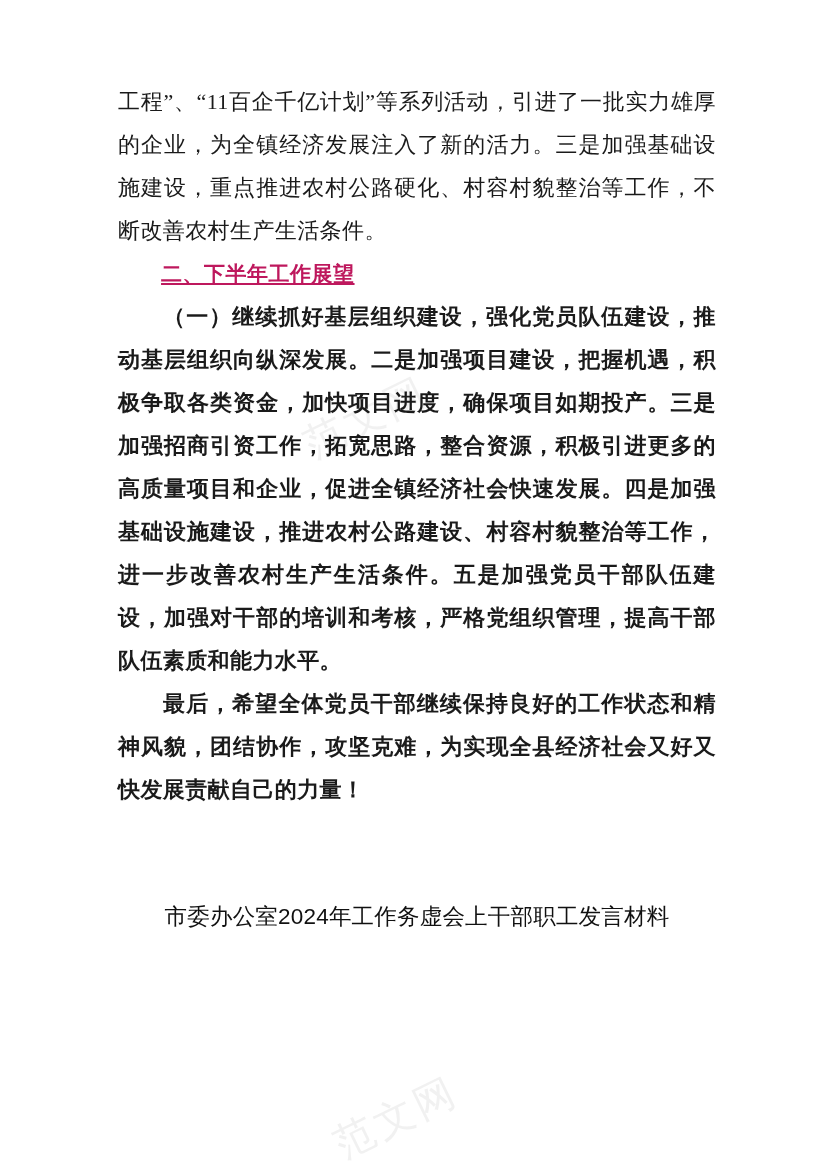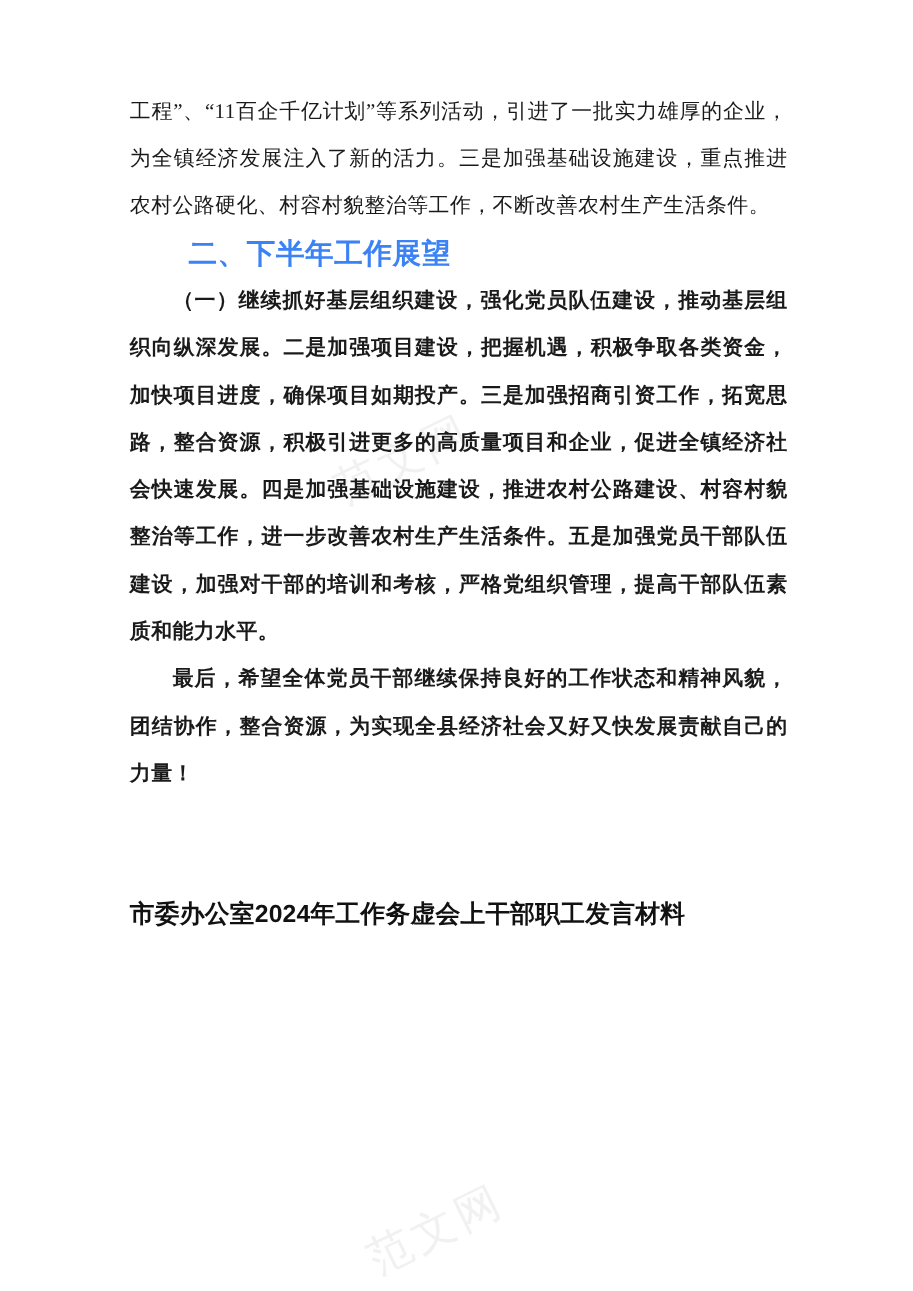--- a/index.html
+++ b/index.html
@@ -18,52 +18,53 @@
     overflow: hidden;
     box-sizing: border-box;
   }
   .content {
     position: absolute;
     left: 118px;
     top: 80px;
     width: 598px;
   }
   .para {
-    font-size: 19px;
+    font-size: 22px;
     line-height: 43px;
     color: #1a1a1a;
     text-align: justify;
     text-justify: inter-ideograph;
     letter-spacing: 0.4px;
     margin: 0;
     font-family: "Liberation Serif", "DejaVu Serif", serif;
   }
   .para.indent {
     text-indent: 2.05em;
     font-weight: bold;
   }
   .heading {
-    font-size: 26px;
+    font-size: 21px;
     line-height: 43px;
     font-weight: bold;
-    color: #3b82f6;
+    color: #be185d;
     margin: 0;
     text-indent: 2.05em;
     font-family: "Liberation Sans", "DejaVu Sans", sans-serif;
     letter-spacing: 0.5px;
+    text-decoration: underline;
   }
   .spacer-lg {
     height: 88px;
   }
   .doc-title {
     font-size: 22.5px;
     line-height: 36px;
-    font-weight: bold;
+    font-weight: normal;
     color: #111111;
-    text-align: left;
+    text-align: center;
     margin: 0;
     font-family: "Liberation Sans", "DejaVu Sans", sans-serif;
     letter-spacing: 0.2px;
     white-space: nowrap;
   }
   
   .watermark {
     position: absolute;
     color: rgba(120, 120, 120, 0.10);
     font-size: 40px;
@@ -87,21 +88,21 @@
   <div class="watermark wm-2">范文网</div>
 
   <div class="content">
 
     <p class="para">工程”、“11百企千亿计划”等系列活动，引进了一批实力雄厚的企业，为全镇经济发展注入了新的活力。三是加强基础设施建设，重点推进农村公路硬化、村容村貌整治等工作，不断改善农村生产生活条件。</p>
 
     <p class="heading">二、下半年工作展望</p>
 
     <p class="para indent">（一）继续抓好基层组织建设，强化党员队伍建设，推动基层组织向纵深发展。二是加强项目建设，把握机遇，积极争取各类资金，加快项目进度，确保项目如期投产。三是加强招商引资工作，拓宽思路，整合资源，积极引进更多的高质量项目和企业，促进全镇经济社会快速发展。四是加强基础设施建设，推进农村公路建设、村容村貌整治等工作，进一步改善农村生产生活条件。五是加强党员干部队伍建设，加强对干部的培训和考核，严格党组织管理，提高干部队伍素质和能力水平。</p>
 
-    <p class="para indent">最后，希望全体党员干部继续保持良好的工作状态和精神风貌，团结协作，整合资源，为实现全县经济社会又好又快发展责献自己的力量！</p>
+    <p class="para indent">最后，希望全体党员干部继续保持良好的工作状态和精神风貌，团结协作，攻坚克难，为实现全县经济社会又好又快发展责献自己的力量！</p>
 
     <div class="spacer-lg"></div>
 
     <h1 class="doc-title">市委办公室2024年工作务虚会上干部职工发言材料</h1>
 
   </div>
 
 </div>
 
 </body></html>

